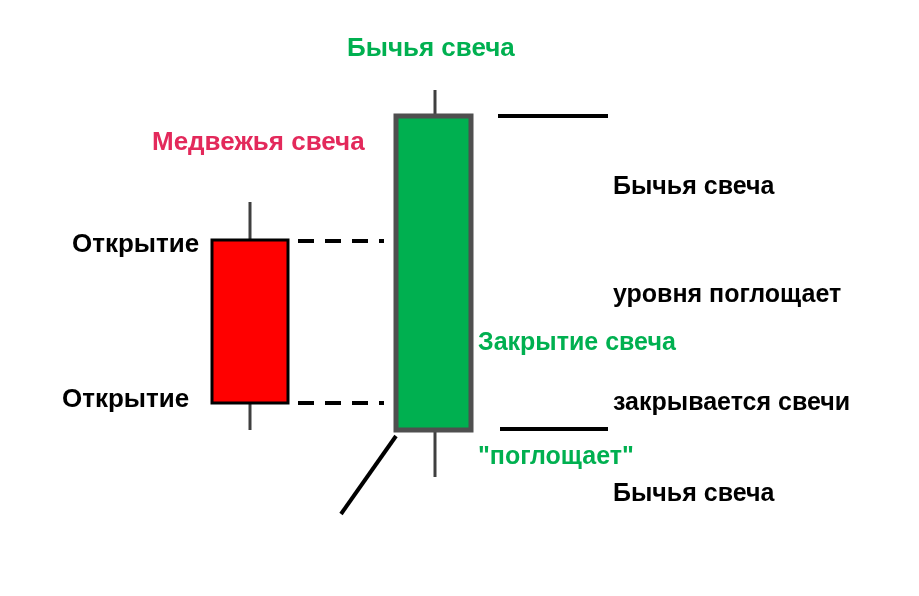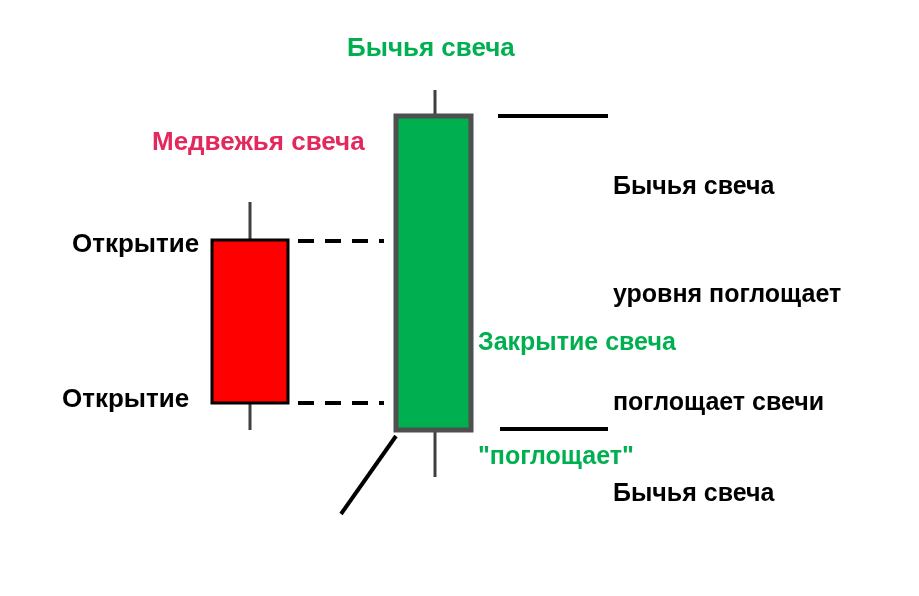--- a/index.html
+++ b/index.html
@@ -61,21 +61,21 @@
 
   <div class="txt label crimson-text" style="left:152px; top:126px;">Медвежья свеча</div>
 
   <div class="txt label" style="left:72px; top:228px;">Открытие</div>
 
   <div class="txt label" style="left:62px; top:383px;">Открытие</div>
 
   <div class="txt para" style="left:613px; top:95px;">
     <span>Бычья свеча</span>
     <span>уровня поглощает</span>
-    <span>поглощает свечи</span>
+    <span>закрывается свечи</span>
   </div>
 
   <div class="txt engulf-note green-text" style="left:478px; top:246px;">
     <span>Закрытие свеча</span>
     <span>"поглощает"</span>
     
   </div>
 
   <div class="txt para" style="left:613px; top:402px;">
     <span>Бычья свеча</span>

